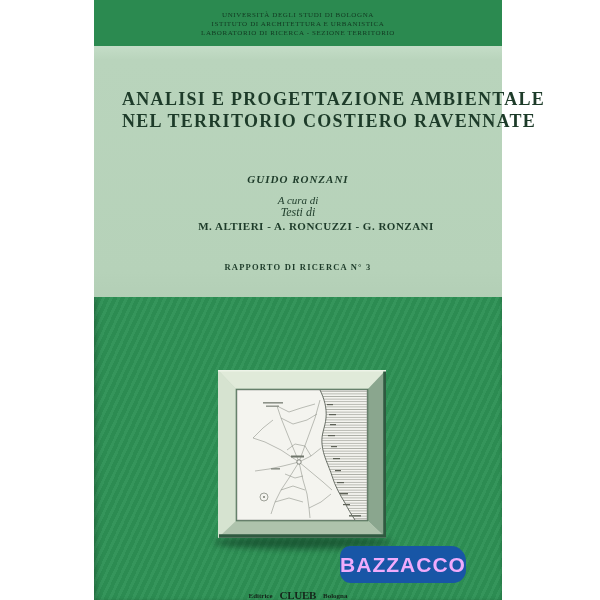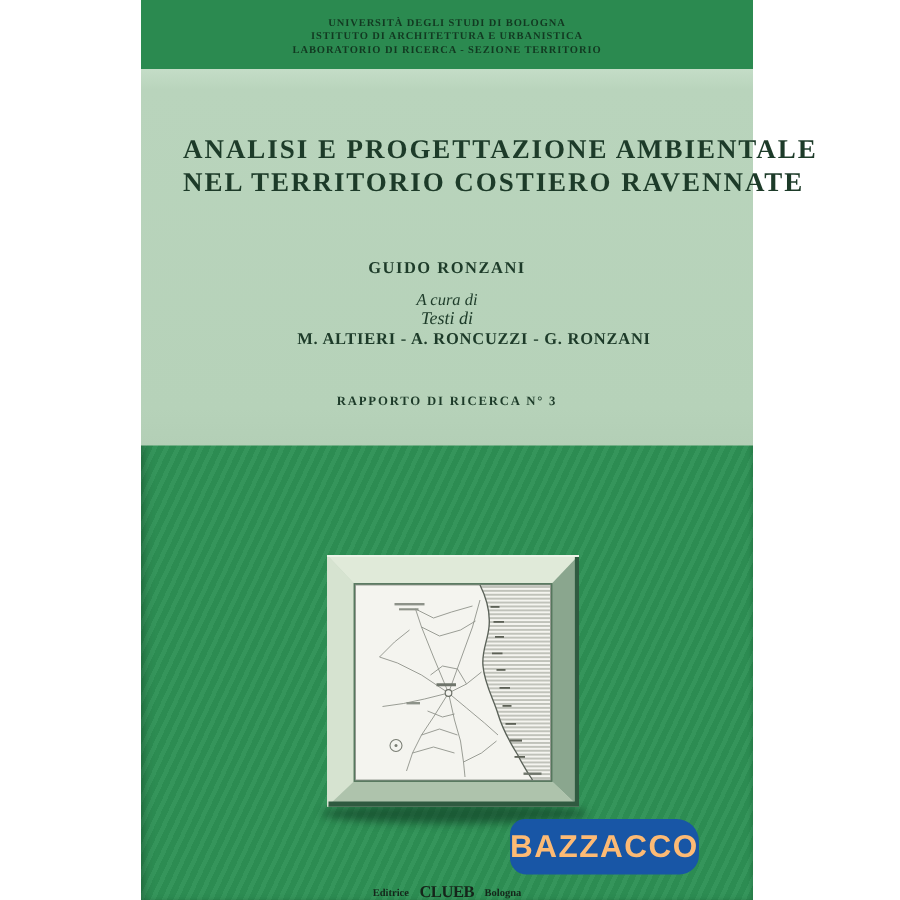--- a/index.html
+++ b/index.html
@@ -14,50 +14,50 @@
     background-image:repeating-linear-gradient(115deg, rgba(255,255,255,.035) 0 3px, rgba(0,0,0,.035) 3px 7px);
     box-shadow:inset 5px 0 7px -4px rgba(0,0,0,.35), inset -2px 0 3px -1px rgba(0,0,0,.15);
   }
   .top-band{
     position:absolute;left:0;top:0;width:100%;height:46px;
     background:#2b8a50;
     display:flex;flex-direction:column;justify-content:center;align-items:center;
     padding-top:2px;box-sizing:border-box;
   }
   .top-band .hline{
-    font-size:7px;line-height:9px;letter-spacing:.6px;font-weight:bold;
+    font-size:7px;line-height:9px;letter-spacing:.6px;font-weight:normal;
     color:#0f2e1b;opacity:.88;text-align:center;white-space:nowrap;
   }
   .panel{
     position:absolute;left:0;top:46px;width:100%;height:251px;
     background:linear-gradient(#c4ddc7, #b9d4bc 14px, #b6d2b9 90%, #b3cfb6);
     color:#1d3b29;text-align:center;
   }
   .title{
     position:absolute;top:42px;left:0;right:0;
     font-size:18px;font-weight:bold;letter-spacing:1.3px;line-height:22px;
     white-space:nowrap;
     margin-left:28px;
   }
   .acura{position:absolute;top:112px;left:0;right:0;font-style:italic;font-size:11px;margin-top:36px;}
-  .editor-name{position:absolute;top:127px;left:0;right:0;font-size:11px;font-weight:bold;letter-spacing:1px;}
+  .editor-name{position:absolute;top:127px;left:0;right:0;font-size:11px;font-weight:bold;letter-spacing:1px;font-style:italic;}
   .testi{position:absolute;top:159px;left:0;right:0;font-style:italic;font-size:12px;}
   .authors{position:absolute;top:174px;left:0;right:0;font-size:11px;font-weight:bold;letter-spacing:.5px;margin-left:36px;}
   .report{position:absolute;top:216px;left:0;right:0;font-size:8.5px;font-weight:bold;letter-spacing:1.2px;}
   .frame-wrap{position:absolute;left:124px;top:370px;width:168px;height:168px;}
   .frame-shadow{
     position:absolute;left:120px;top:536px;width:178px;height:13px;
     background:rgba(8,40,24,.5);filter:blur(3px);border-radius:50%;
   }
   .bazzacco{
     position:absolute;left:246px;top:546px;width:126px;height:37px;
     background:#1856a6;border-radius:10px 15px 13px 11px;
     display:flex;align-items:center;justify-content:center;
     font-family:"Liberation Sans", sans-serif;font-weight:bold;font-size:21px;
-    color:#fdba74;letter-spacing:1px;
+    color:#f0abfc;letter-spacing:1px;
   }
   .imprint{
     position:absolute;left:0;right:0;top:585px;text-align:center;
     color:#15251a;white-space:nowrap;
   }
   .imprint .small{font-size:7px;font-weight:bold;vertical-align:1px;}
   .imprint .clueb{font-size:11px;font-weight:bold;letter-spacing:-.3px;margin:0 3px;}
 </style>
 </head>
 <body>

